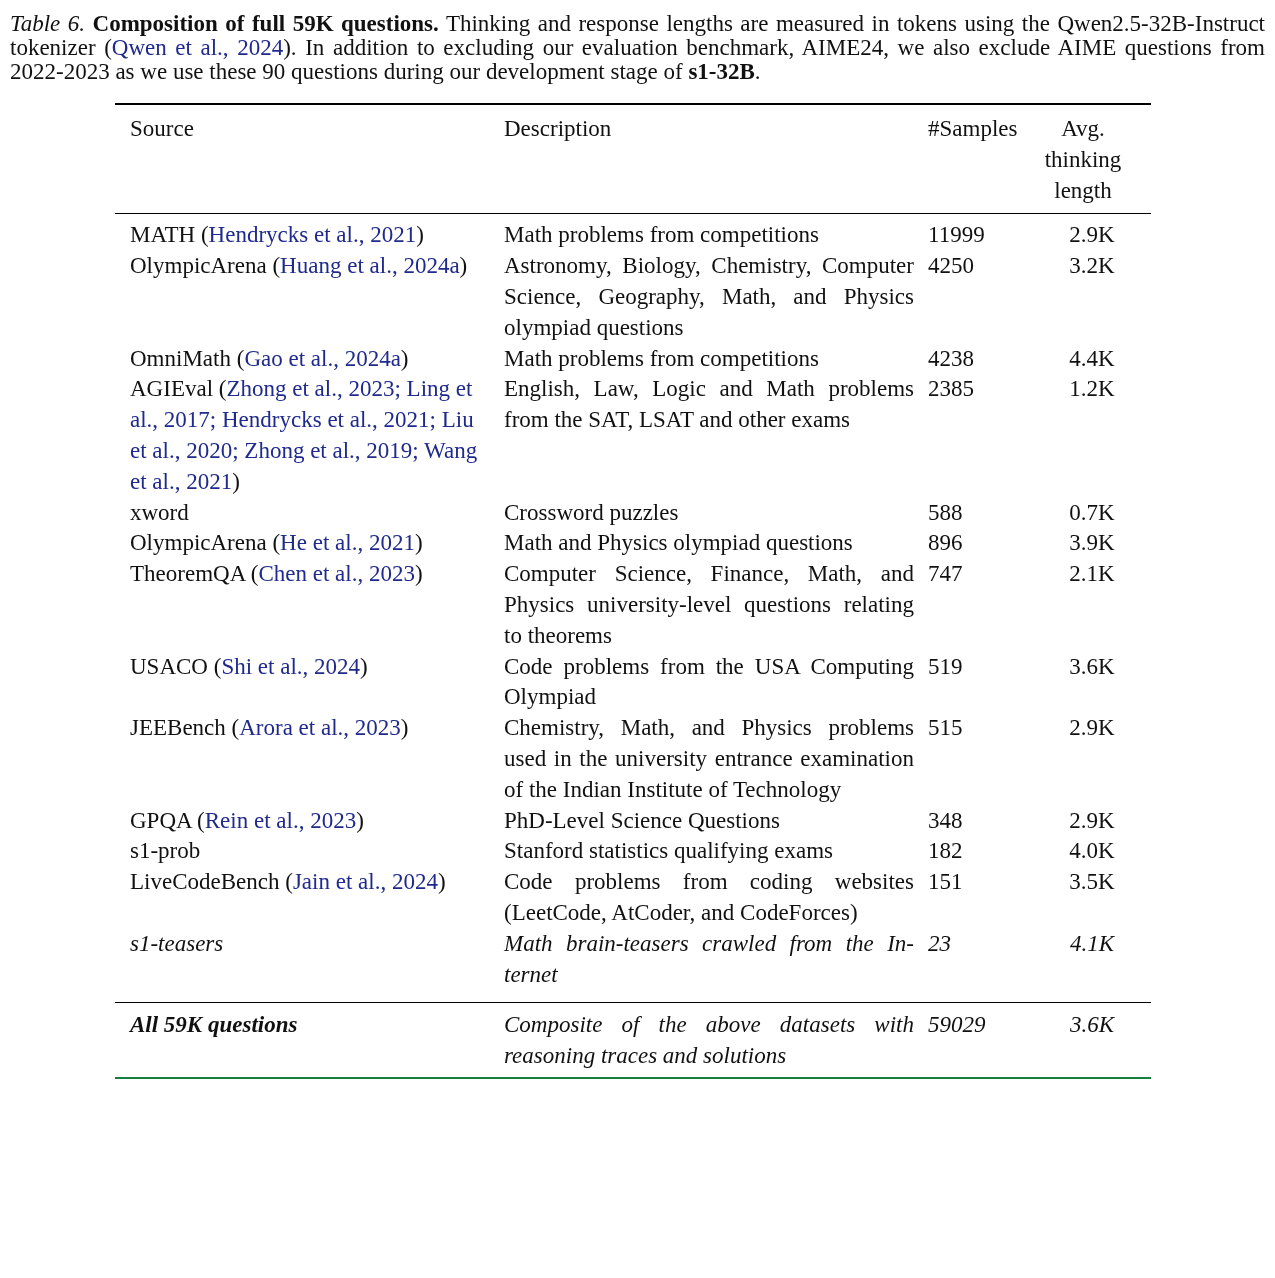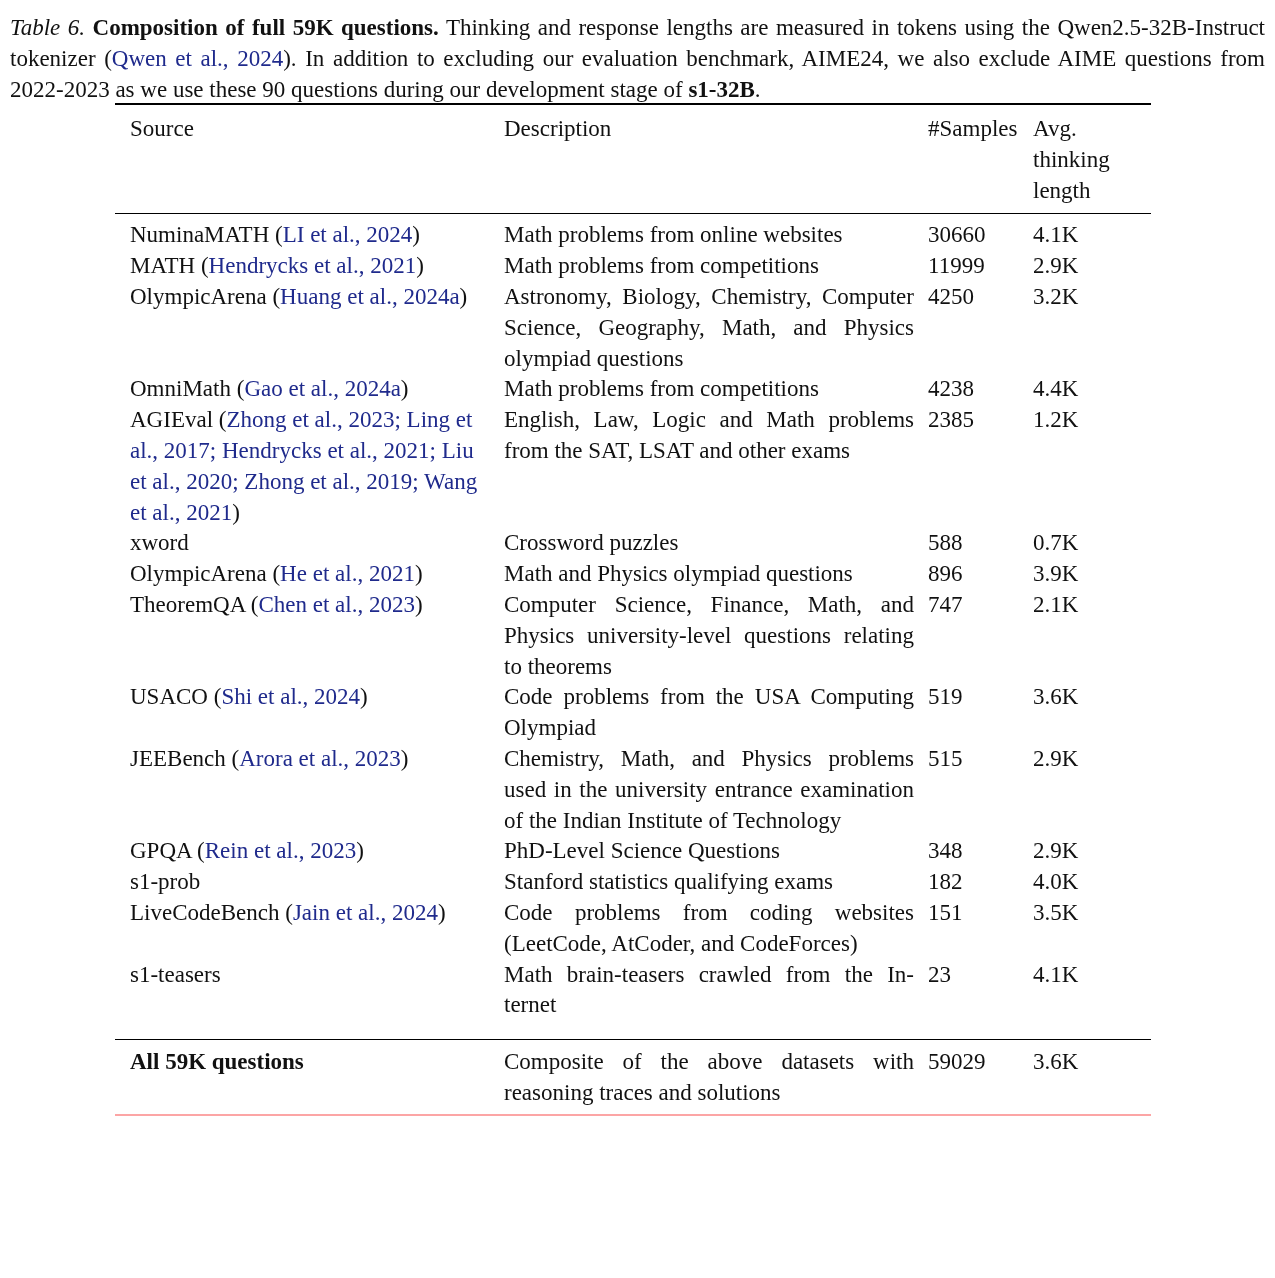--- a/index.html
+++ b/index.html
@@ -4,43 +4,43 @@
 <style>
   html, body { margin: 0; padding: 0; background: #ffffff; }
   body {
     width: 1275px; height: 1278px; overflow: hidden; position: relative;
     font-family: "Liberation Serif", "DejaVu Serif", serif;
     color: #111111;
     font-size: 23px;
   }
   .caption {
     position: absolute; left: 10px; top: 12px; width: 1255px;
-    line-height: 31px; text-align: justify;
+    line-height: 24px; text-align: justify;
   }
   .caption .label { font-style: italic; }
   .caption b { font-weight: bold; }
   .cite { color: #1f2a8c; }
   .tbl-wrap { position: absolute; left: 115px; top: 103px; width: 1036px; }
   table { border-collapse: collapse; width: 100%; }
   .rule-top { border-top: 2px solid #000; }
   .rule-mid { border-top: 1.5px solid #000; }
-  .rule-bot { border-bottom: 2px solid #fca5a5; }
+  .rule-bot { border-bottom: 2px solid #15803d; font-style: italic; }
   th, td {
     font-weight: normal; text-align: left; vertical-align: top;
     padding: 0 0 0 15px; line-height: 30.8px;
   }
   thead th { padding-top: 9px; padding-bottom: 7px; }
   th.c-src, td.c-src { width: 359px; }
   th.c-desc, td.c-desc { width: 410px; padding-left: 15px; }
   td.c-desc { text-align: justify; hyphens: manual; }
   th.c-n, td.c-n { width: 105px; padding-left: 14px; }
-  th.c-len, td.c-len { padding-left: 0; }
+  th.c-len, td.c-len { padding-left: 0; text-align: center; }
   .hdr-len { display: block; width: 100px; }
   tbody tr:first-child td { padding-top: 6px; }
-  tr.last-body td { padding-bottom: 18px; }
+  tr.last-body td { padding-bottom: 12px; font-style: italic; }
   tfoot td { padding-top: 7px; padding-bottom: 5px; }
   tfoot td.c-src { font-weight: bold; }
 </style>
 </head>
 <body>
 
 <div class="caption">
   <span class="label">Table 6.</span>
   <b>Composition of full 59K questions.</b><span> Thinking and response lengths are measured in tokens using the Qwen2.5-32B-Instruct tokenizer (</span><a class="cite">Qwen et al., 2024</a><span>).  In addition to excluding our evaluation benchmark, AIME24, we also exclude AIME questions from 2022-2023 as we use these 90 questions during our development stage of </span><b>s1-32B</b><span>.</span>
 </div>
@@ -51,26 +51,20 @@
       <tr class="rule-top">
         <th class="c-src">Source</th>
         <th class="c-desc">Description</th>
         <th class="c-n">#Samples</th>
         <th class="c-len">
             <span class="hdr-len">Avg. thinking length</span>
           </th>
       </tr>
     </thead>
     <tbody id="tbody" class="rule-mid">
-        <tr>
-          <td class="c-src"><span>NuminaMATH</span> (<a class="cite">LI et al., 2024</a>)</td>
-          <td class="c-desc">Math problems from online websites</td>
-          <td class="c-n">30660</td>
-          <td class="c-len">4.1K</td>
-        </tr>
         <tr>
           <td class="c-src"><span>MATH</span> (<a class="cite">Hendrycks et al., 2021</a>)</td>
           <td class="c-desc">Math problems from competitions</td>
           <td class="c-n">11999</td>
           <td class="c-len">2.9K</td>
         </tr>
         <tr>
           <td class="c-src"><span>OlympicArena</span> (<a class="cite">Huang et al., 2024a</a>)</td>
           <td class="c-desc">Astronomy, Biology, Chemistry, Com­puter Science, Geography, Math, and Physics olympiad questions</td>
           <td class="c-n">4250</td>

